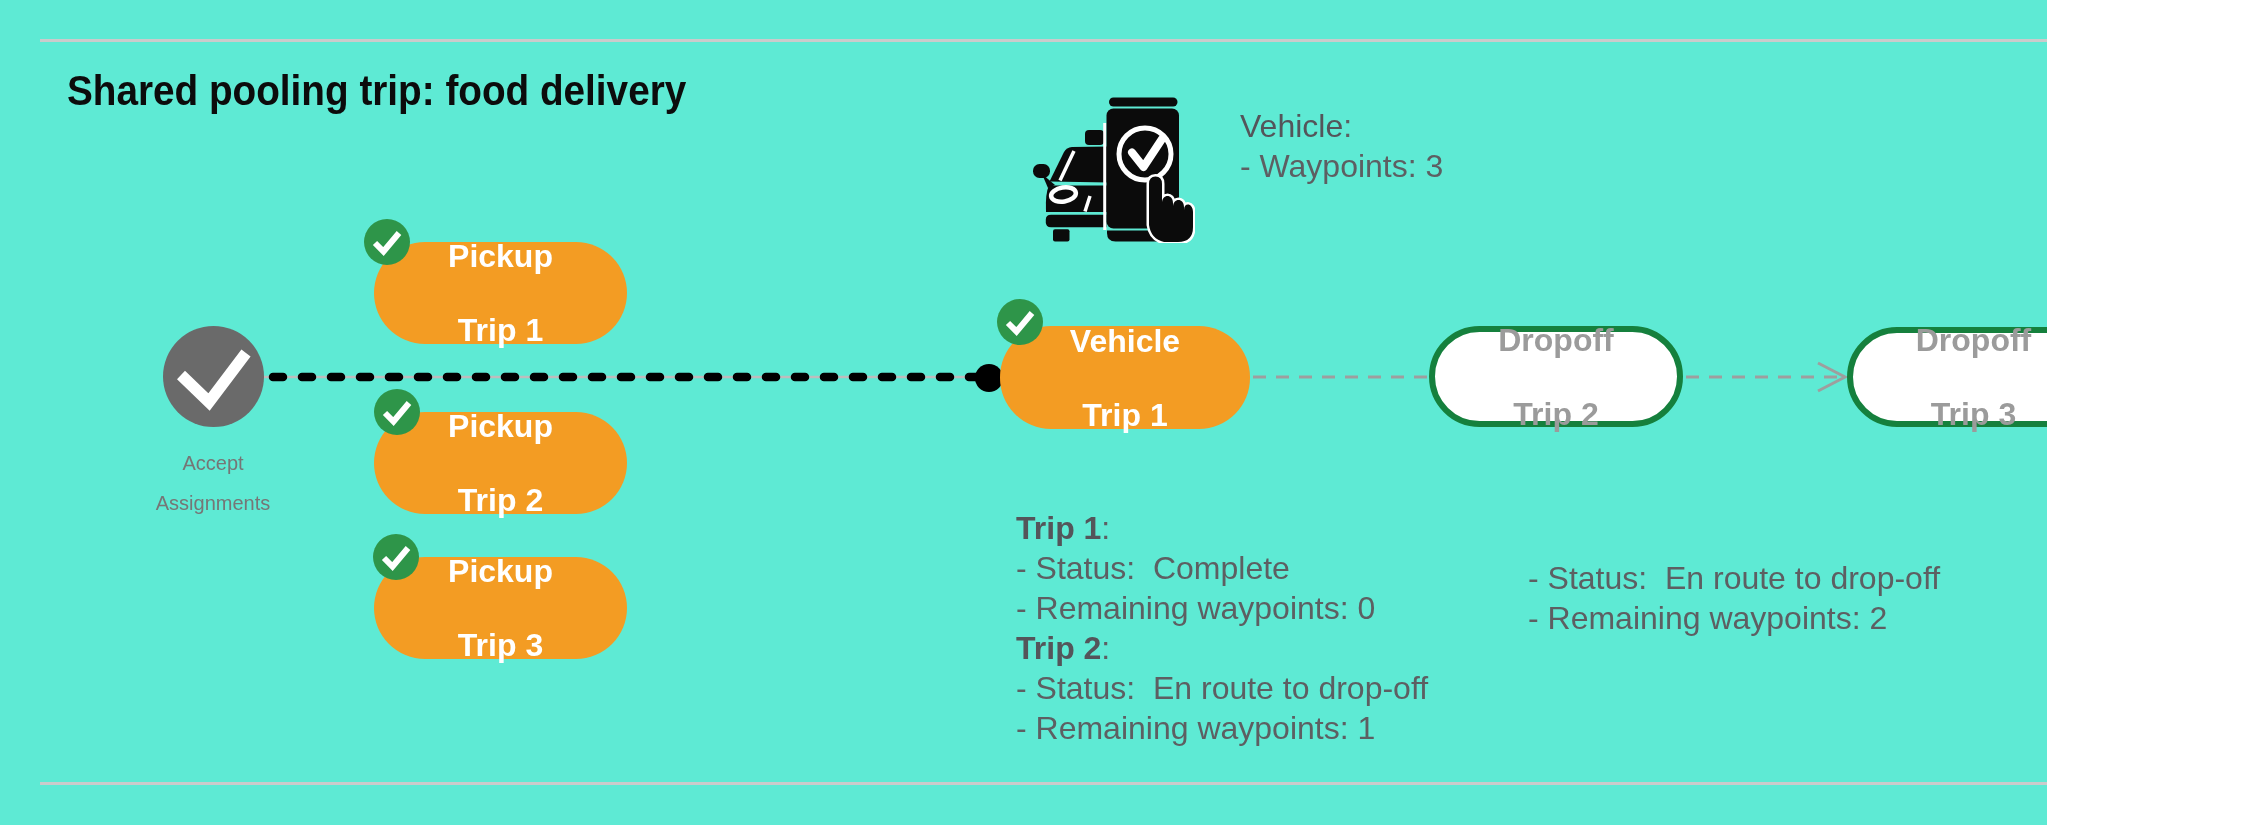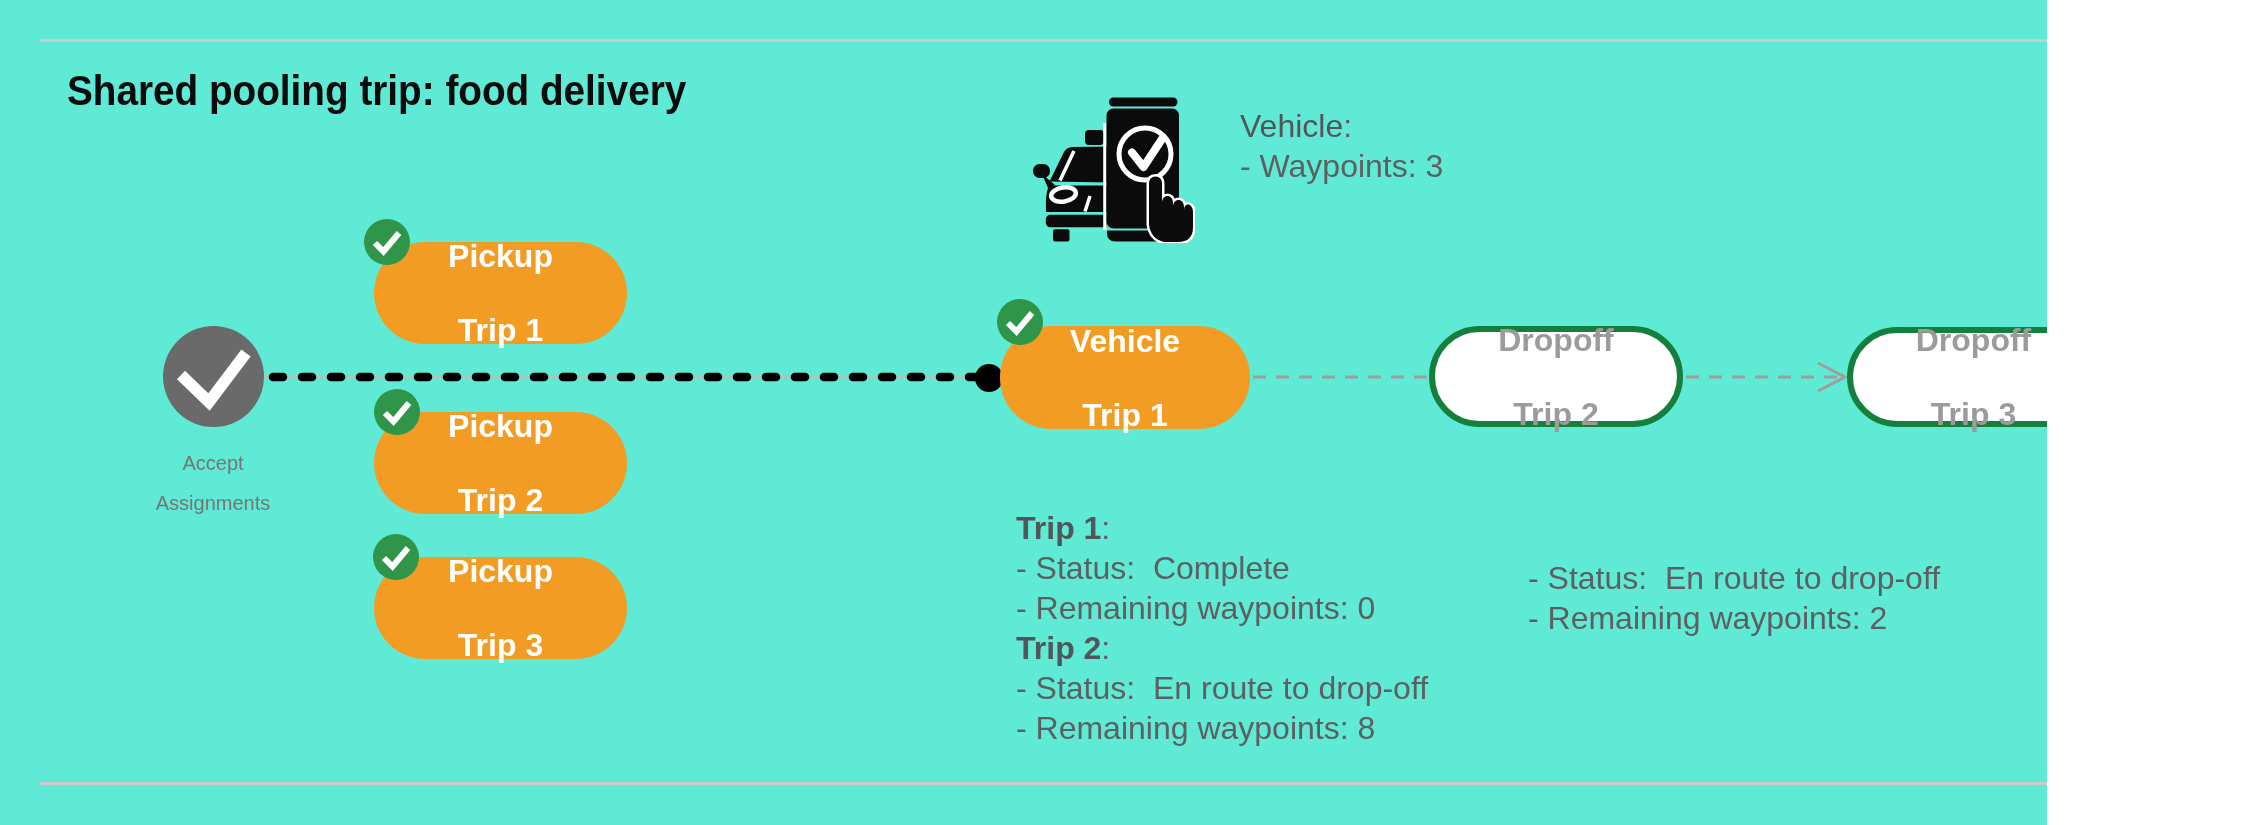--- a/index.html
+++ b/index.html
@@ -169,21 +169,21 @@
     <div><span class="head">Vehicle</span><span>:</span></div>
     <div>- Waypoints: 3</div>
   </div>
 
   <div class="trip-block trip-block-1">
     <div><span class="head">Trip 1</span><span>:</span></div>
     <div>- Status:  Complete</div>
     <div>- Remaining waypoints: 0</div>
     <div><span class="head">Trip 2</span><span>:</span></div>
     <div>- Status:  En route to drop-off</div>
-    <div>- Remaining waypoints: 8</div>
+    <div>- Remaining waypoints: 1</div>
   </div>
 
   <div class="trip-block trip-block-2">
     <div>- Status:  En route to drop-off</div>
     <div>- Remaining waypoints: 2</div>
   </div>
 
 </div>
 
 </body></html>

